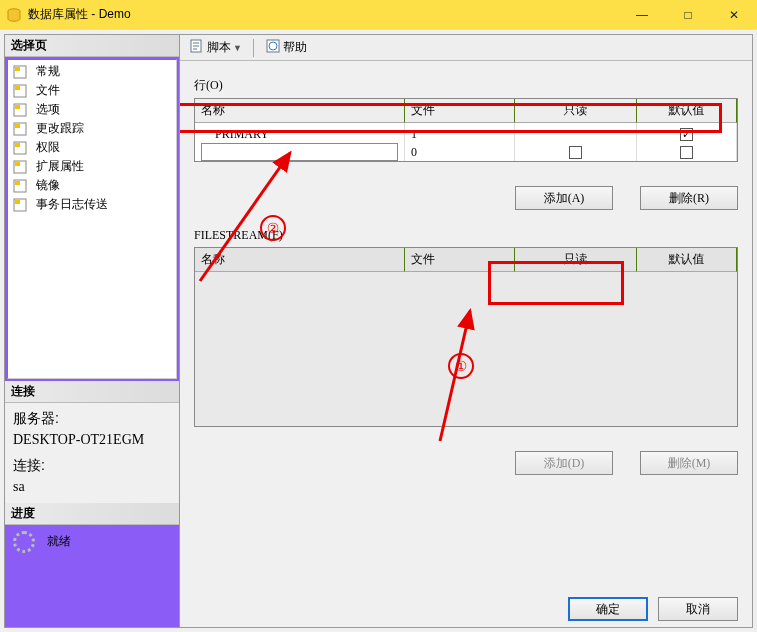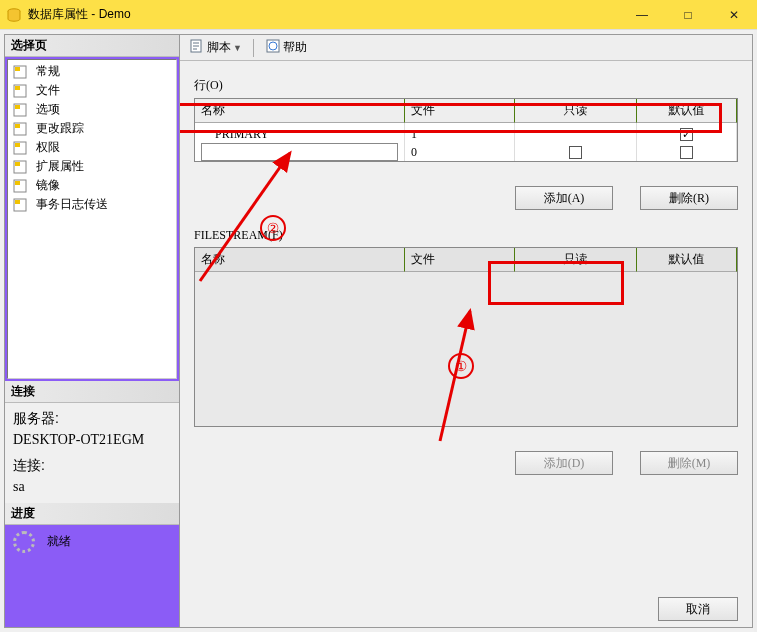--- a/index.html
+++ b/index.html
@@ -406,19 +406,20 @@
                 <path d="M0,0 L7,3 L0,6 Z" fill="#e60000"></path>
               </marker>
             </defs>
         <line x1="260" y1="380" x2="290" y2="250" stroke="#e60000" stroke-width="3" marker-end="url(#ah1)"></line>
       </svg>
       <div class="circle-num" style="left:80px; top:154px;">②</div>
       <div class="circle-num" style="left:268px; top:292px;">①</div>
     </div>
 
     <div class="dialog-btns">
+      <div class="dlg-btn primary">确定</div>
       <div class="dlg-btn">取消</div>
     </div>
   </div>
  </div>
 </div>
 
 <div class="far-scroll"></div>
 
 </body></html>

